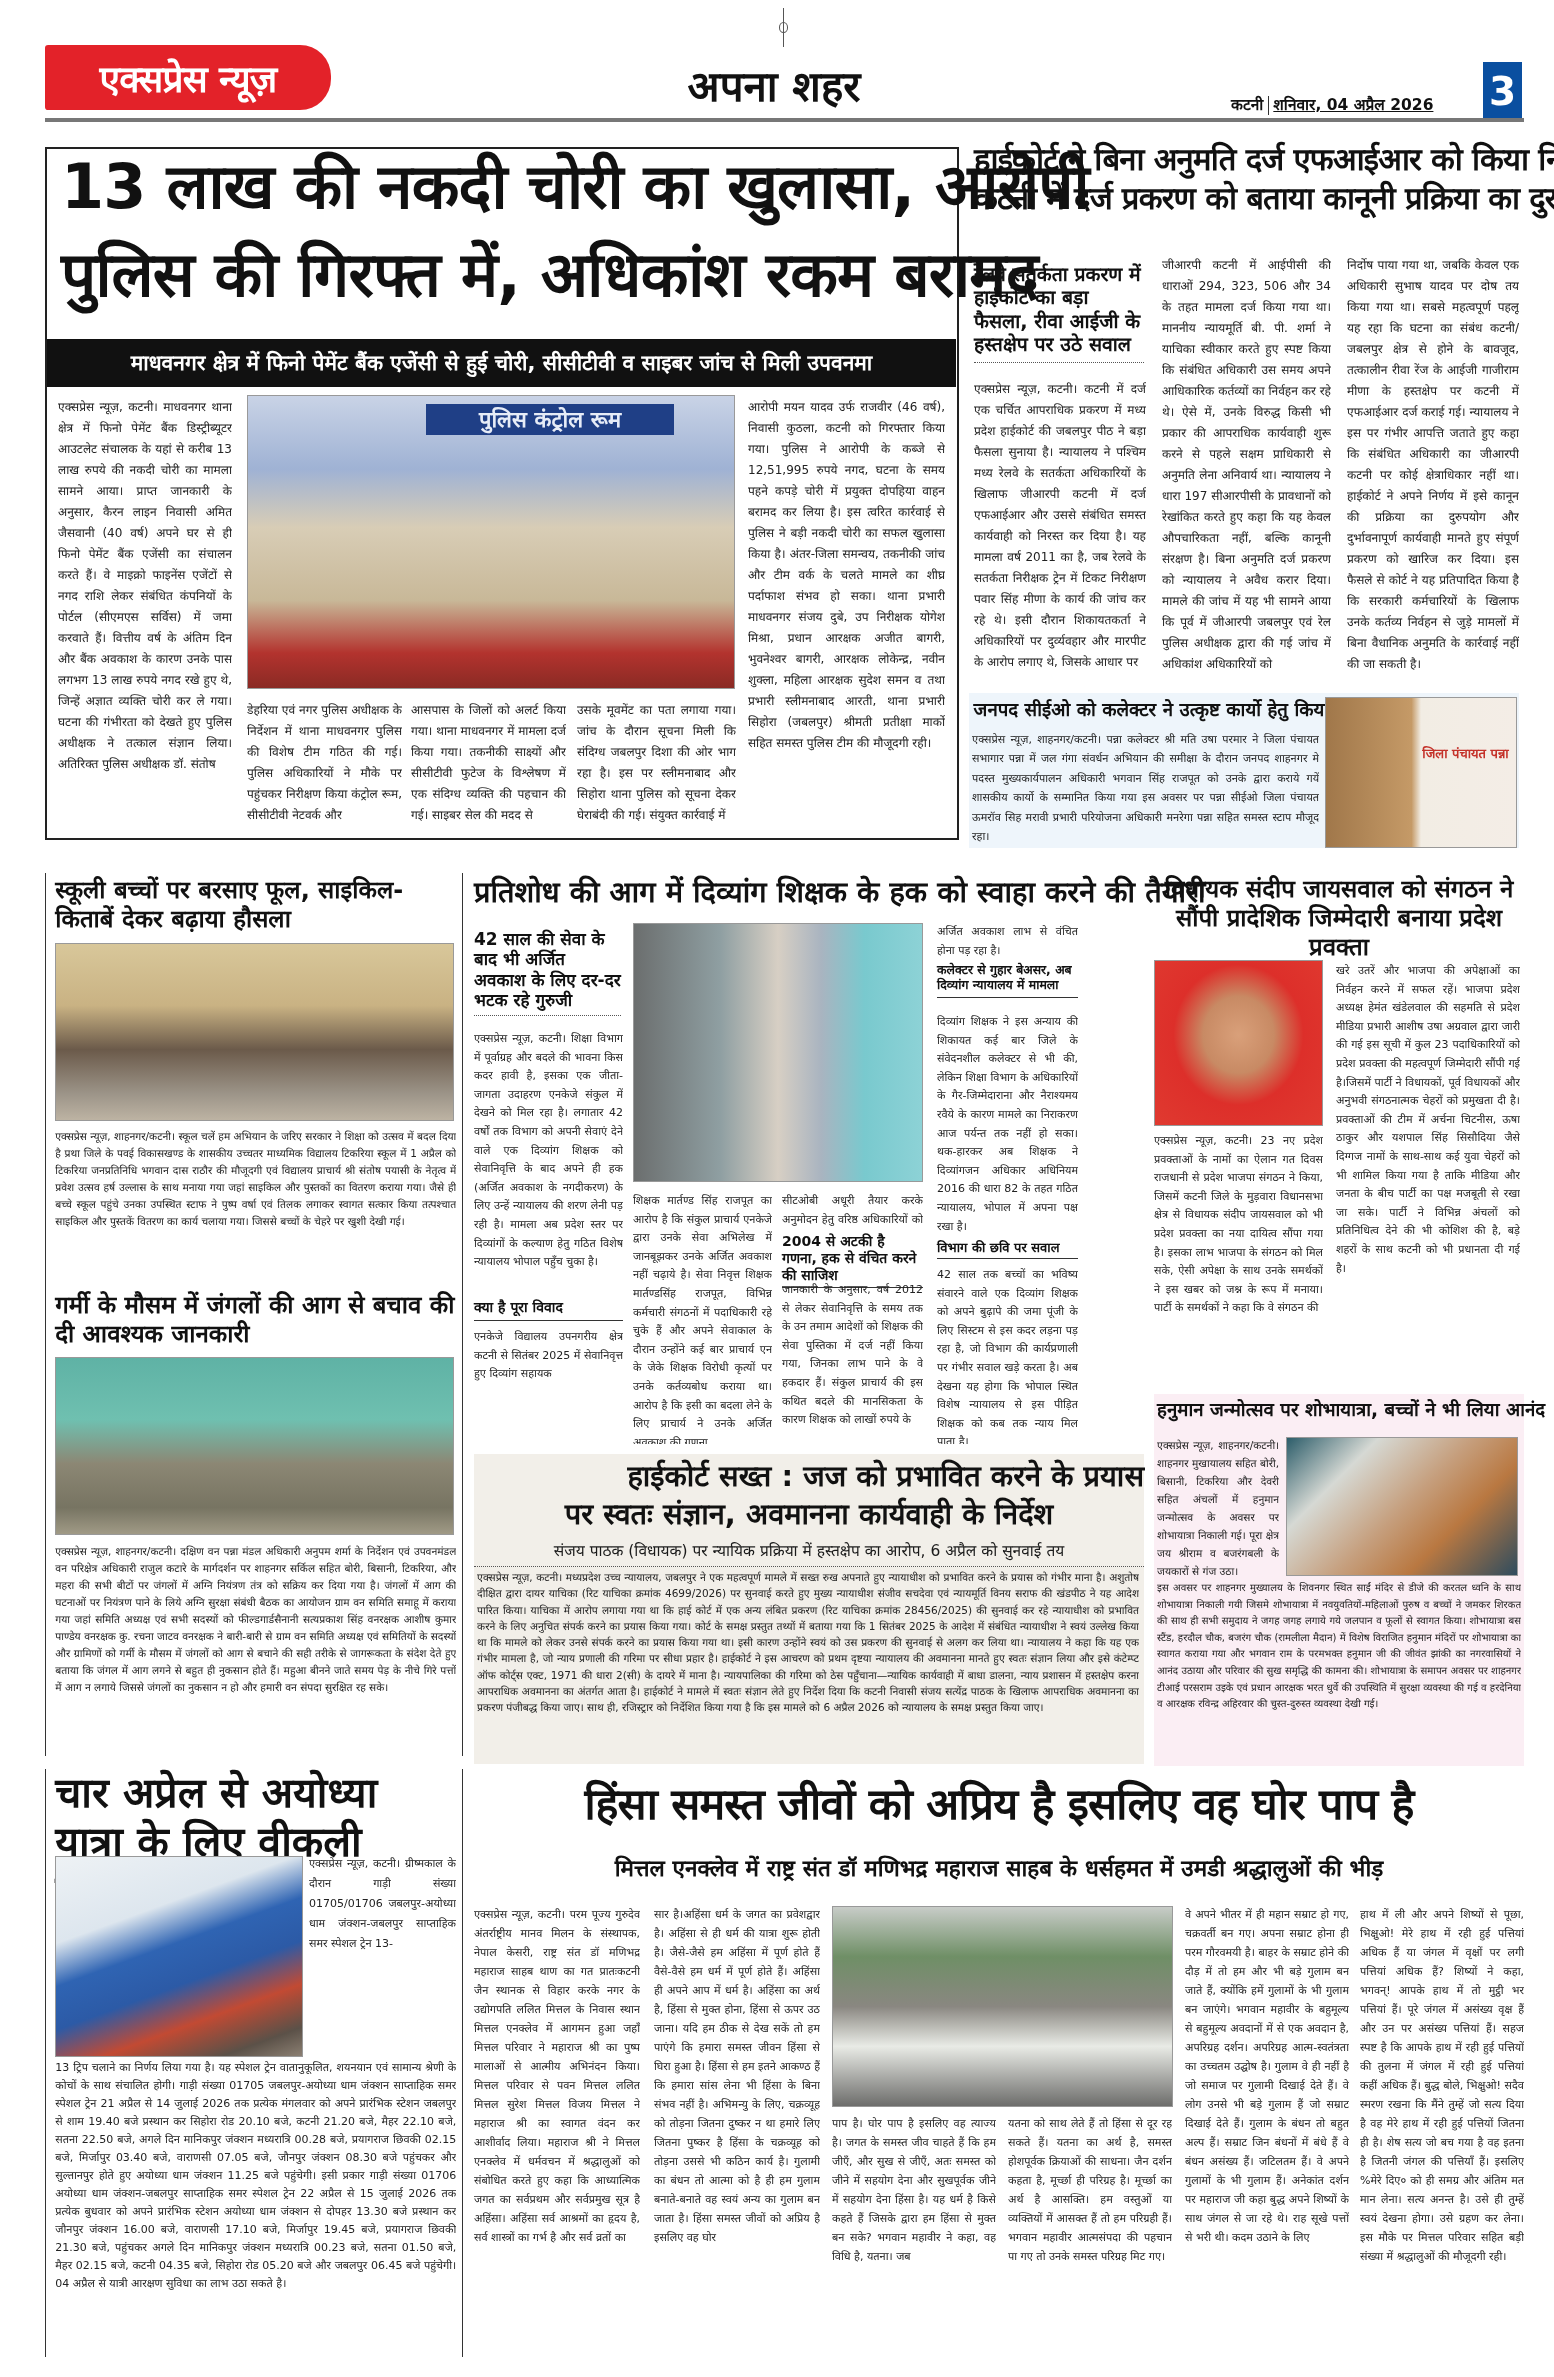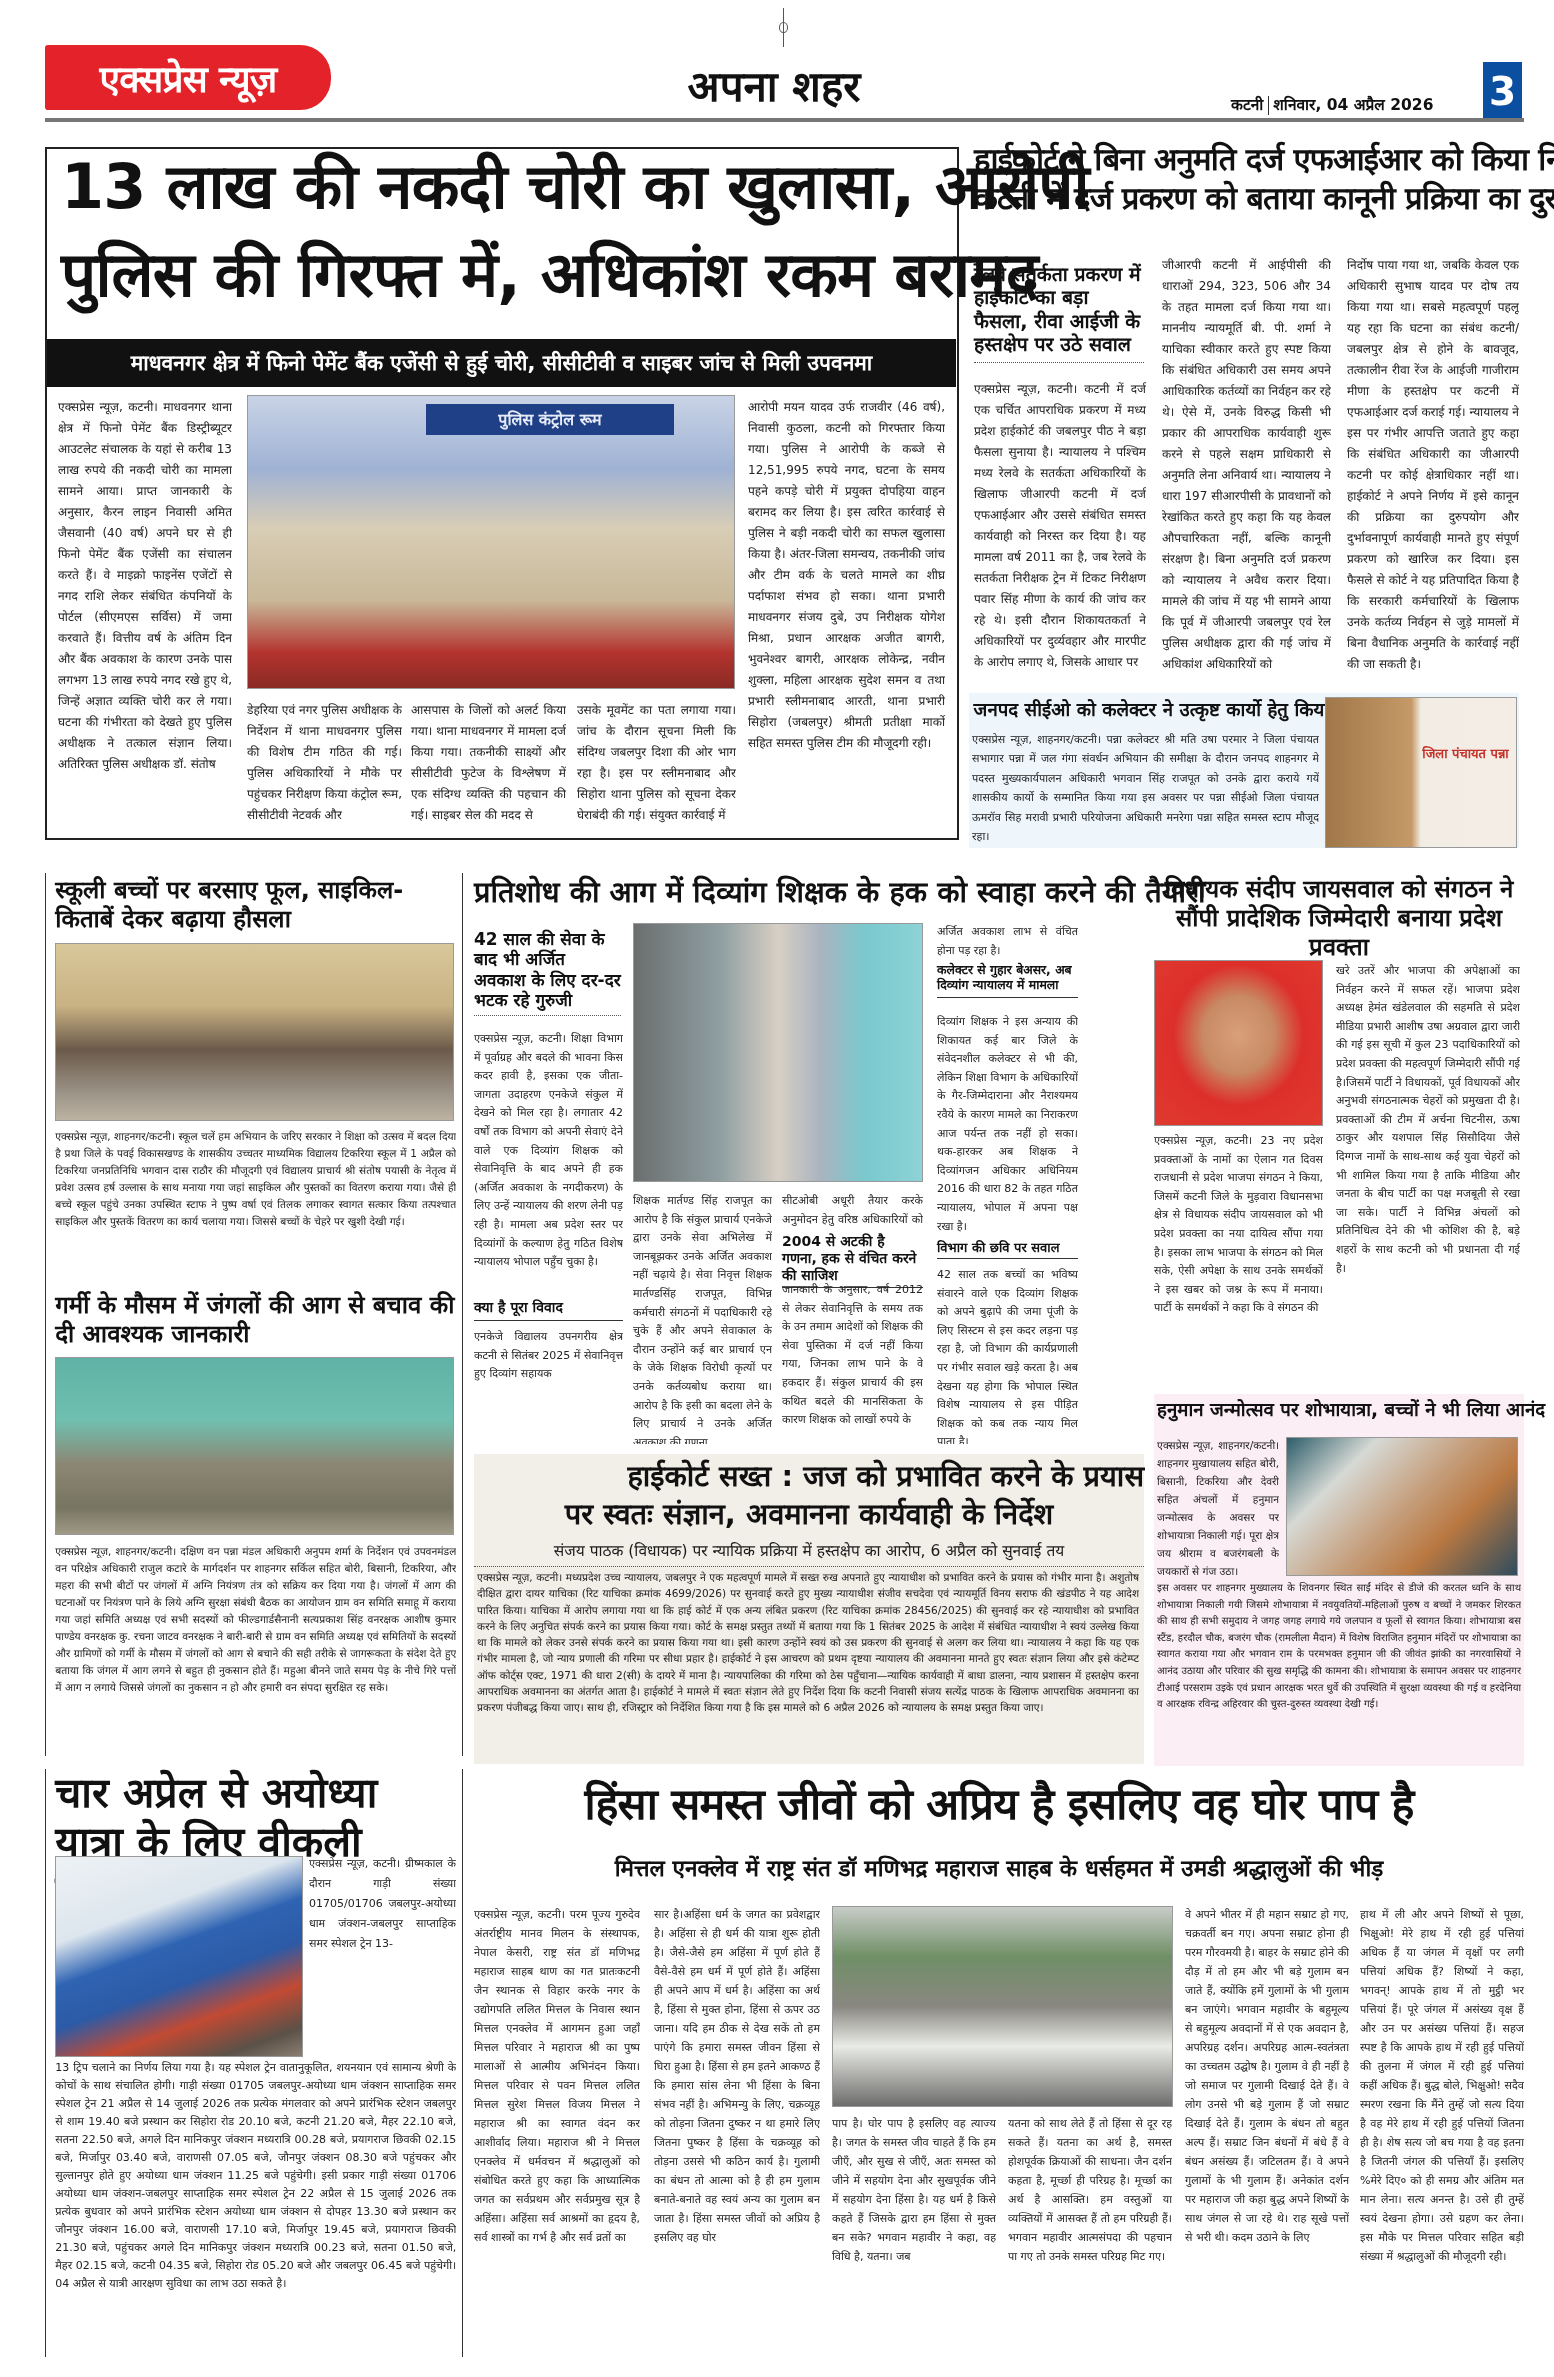--- a/index.html
+++ b/index.html
@@ -30,31 +30,31 @@
 </head>
 <body>
 
 <div class="abs regmark">
     <div class="v"></div>
     <div class="c"></div>
   </div>
 
 <div class="abs masthead-logo">एक्सप्रेस न्यूज़</div>
 <div class="abs masthead-title">अपना शहर</div>
-<div class="abs masthead-date"><span>कटनी</span><span class="sep"></span><span style="">शनिवार, 04 अप्रैल 2026</span></div>
+<div class="abs masthead-date"><span>कटनी</span><span class="sep"></span><span style="text-decoration:underline">शनिवार, 04 अप्रैल 2026</span></div>
 <div class="abs page-num">3</div>
 <div class="abs rule"></div>
 
 <div class="abs box" style="left:45px;top:147px;width:914px;height:693px;">
   <div class="abs h-huge" style="left:14px;top:4.6px;width:883px;font-size:62px;white-space:nowrap">13 लाख की नकदी चोरी का खुलासा, आरोपी</div>
   <div class="abs h-huge" style="left:14px;top:93px;width:883px;font-size:62px;white-space:nowrap">पुलिस की गिरफ्त में, अधिकांश रकम बरामद</div>
   <div class="abs blackbar" style="left:0;top:190px;width:909px;height:48px;line-height:48px;font-size:21px;white-space:nowrap;overflow:hidden">माधवनगर क्षेत्र में फिनो पेमेंट बैंक एजेंसी से हुई चोरी, सीसीटीवी व साइबर जांच से मिली उपवनमा</div>
   <div class="abs txt col" style="left:11px;top:248px;width:174px;height:434px">एक्सप्रेस न्यूज़, कटनी। माधवनगर थाना क्षेत्र में फिनो पेमेंट बैंक डिस्ट्रीब्यूटर आउटलेट संचालक के यहां से करीब 13 लाख रुपये की नकदी चोरी का मामला सामने आया। प्राप्त जानकारी के अनुसार, कैरन लाइन निवासी अमित जैसवानी (40 वर्ष) अपने घर से ही फिनो पेमेंट बैंक एजेंसी का संचालन करते हैं। वे माइक्रो फाइनेंस एजेंटों से नगद राशि लेकर संबंधित कंपनियों के पोर्टल (सीएमएस सर्विस) में जमा करवाते हैं। वित्तीय वर्ष के अंतिम दिन और बैंक अवकाश के कारण उनके पास लगभग 13 लाख रुपये नगद रखे हुए थे, जिन्हें अज्ञात व्यक्ति चोरी कर ले गया। घटना की गंभीरता को देखते हुए पुलिस अधीक्षक ने तत्काल संज्ञान लिया। अतिरिक्त पुलिस अधीक्षक डॉ. संतोष</div>
   <div class="abs photo" style="left:200px;top:246px;width:488px;height:294px;background:linear-gradient(180deg,#c9d3e6 0%,#9fb2d4 25%,#d8cdb6 45%,#c8b898 70%,#b3332e 88%,#8a2a24 100%)">
-    <div class="abs" style="left:178px;top:7.7px;width:248px;height:31px;background:#1f3f86;color:#e6ecf7;font-size:16px;font-weight:bold;text-align:center;line-height:31px">पुलिस कंट्रोल रूम</div>
+    <div class="abs" style="left:178px;top:7.7px;width:248px;height:31px;background:#1f3f86;color:#e6ecf7;font-size:22px;font-weight:bold;text-align:center;line-height:31px">पुलिस कंट्रोल रूम</div>
   </div>
   <div class="abs txt col" style="left:364px;top:551px;width:155px;height:132px">आसपास के जिलों को अलर्ट किया गया। थाना माधवनगर में मामला दर्ज किया गया। तकनीकी साक्ष्यों और सीसीटीवी फुटेज के विश्लेषण में एक संदिग्ध व्यक्ति की पहचान की गई। साइबर सेल की मदद से</div>
   <div class="abs txt col" style="left:200px;top:551px;width:155px;height:132px">डेहरिया एवं नगर पुलिस अधीक्षक के निर्देशन में थाना माधवनगर पुलिस की विशेष टीम गठित की गई। पुलिस अधिकारियों ने मौके पर पहुंचकर निरीक्षण किया कंट्रोल रूम, सीसीटीवी नेटवर्क और</div>
   <div class="abs txt col" style="left:530px;top:551px;width:159px;height:132px">उसके मूवमेंट का पता लगाया गया। जांच के दौरान सूचना मिली कि संदिग्ध जबलपुर दिशा की ओर भाग रहा है। इस पर स्लीमनाबाद और सिहोरा थाना पुलिस को सूचना देकर घेराबंदी की गई। संयुक्त कार्रवाई में</div>
   <div class="abs txt col" style="left:701px;top:248px;width:197px;height:434px">आरोपी मयन यादव उर्फ राजवीर (46 वर्ष), निवासी कुठला, कटनी को गिरफ्तार किया गया। पुलिस ने आरोपी के कब्जे से 12,51,995 रुपये नगद, घटना के समय पहने कपड़े चोरी में प्रयुक्त दोपहिया वाहन बरामद कर लिया है। इस त्वरित कार्रवाई से पुलिस ने बड़ी नकदी चोरी का सफल खुलासा किया है। अंतर-जिला समन्वय, तकनीकी जांच और टीम वर्क के चलते मामले का शीघ्र पर्दाफाश संभव हो सका। थाना प्रभारी माधवनगर संजय दुबे, उप निरीक्षक योगेश मिश्रा, प्रधान आरक्षक अजीत बागरी, भुवनेश्वर बागरी, आरक्षक लोकेन्द्र, नवीन शुक्ला, महिला आरक्षक सुदेश समन व तथा प्रभारी स्लीमनाबाद आरती, थाना प्रभारी सिहोरा (जबलपुर) श्रीमती प्रतीक्षा मार्को सहित समस्त पुलिस टीम की मौजूदगी रही।</div>
 </div>
 
 <div class="abs" style="left:974px;top:143px;width:550px;height:546px;">
   <div class="abs h-huge" style="left:0;top:0;width:550px;font-size:31px;white-space:nowrap">हाईकोर्ट ने बिना अनुमति दर्ज एफआईआर को किया निरस्त,</div>
   <div class="abs h-huge" style="left:0;top:39px;width:550px;font-size:31px;white-space:nowrap">कटनी में दर्ज प्रकरण को बताया कानूनी प्रक्रिया का दुरुपयोग</div>

